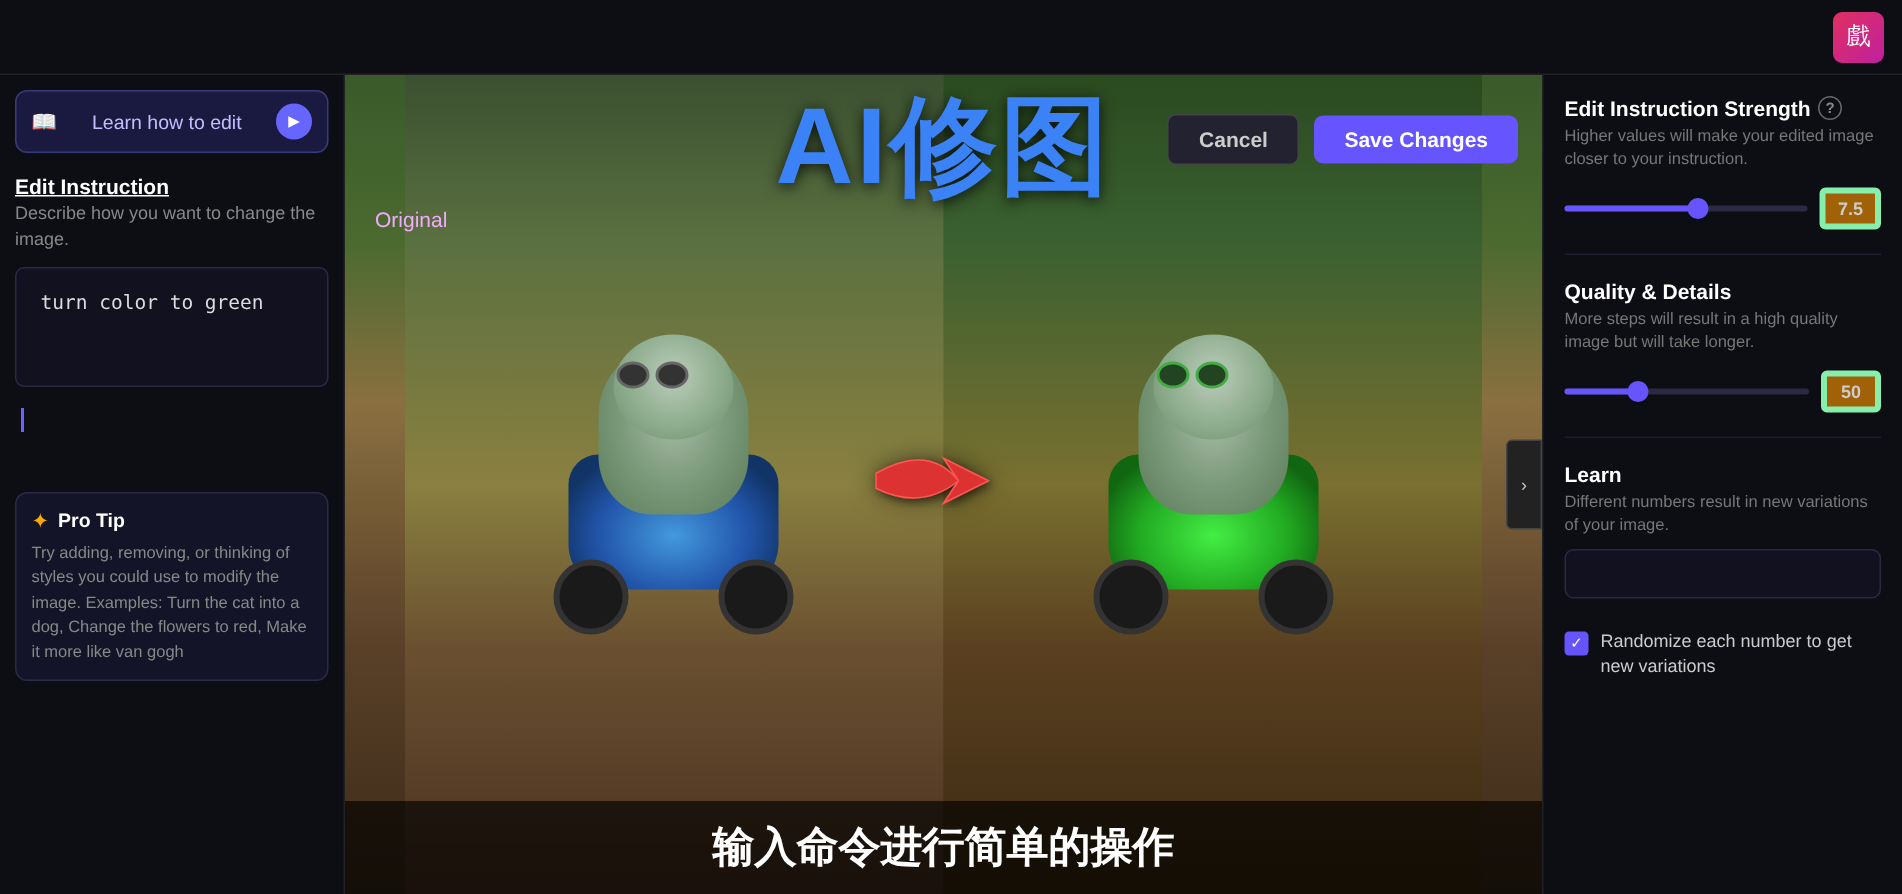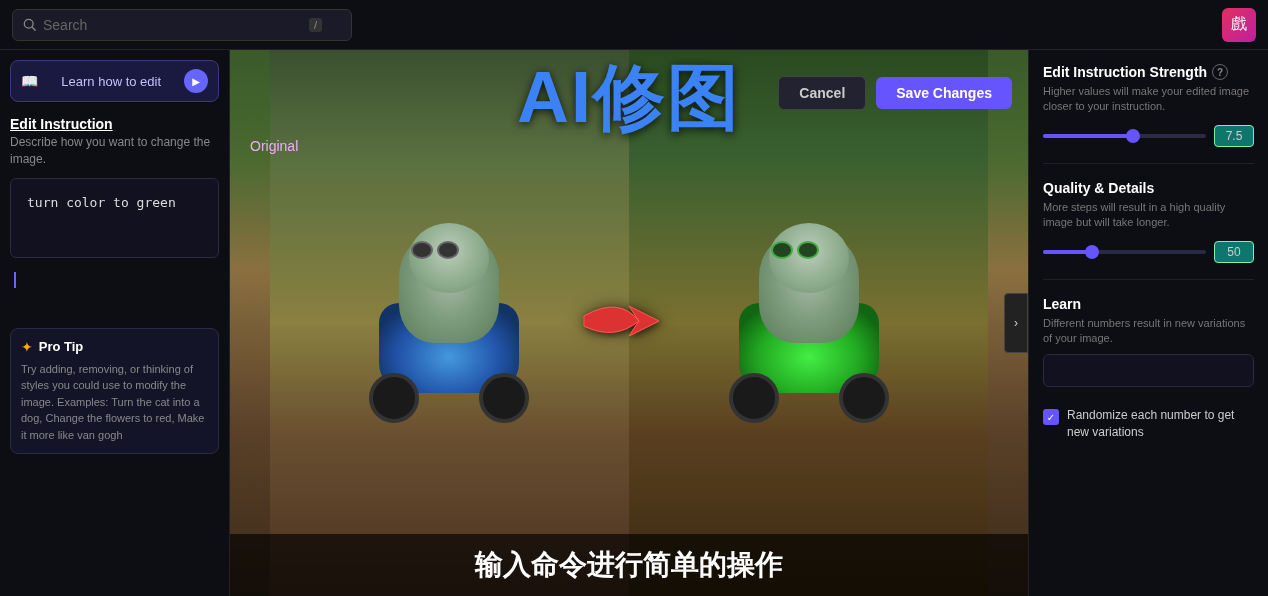--- a/index.html
+++ b/index.html
@@ -408,28 +408,29 @@
       width: 14px;
       height: 14px;
       border-radius: 50%;
       background: #6655ff;
       position: absolute;
       top: 50%;
       transform: translateY(-50%);
       cursor: pointer;
     }
     .slider-value {
-      background: #0f766e;
-      border: 1px solid #86efac;
+      background: #a16207;
+      border: 4px solid #86efac;
       border-radius: 4px;
       padding: 3px 8px;
       font-size: 12px;
       color: #ccc;
       min-width: 40px;
       text-align: center;
+      font-weight: bold;
     }
     .divider { border: none; border-top: 1px solid #1e1e30; }
     .seed-input {
       width: 100%;
       background: #111120;
       border: 1px solid #2a2a45;
       border-radius: 6px;
       padding: 8px 10px;
       color: #ddd;
       font-size: 13px;
@@ -454,28 +455,20 @@
       justify-content: center;
       font-size: 10px;
       color: #fff;
     }
     .checkbox-label { font-size: 12px; color: #ccc; line-height: 1.4; }
   </style>
 </head>
 <body>
 
 <nav class="topnav">
-  <div class="search-bar">
-    <svg class="search-icon-svg" width="14" height="14" viewBox="0 0 16 16" fill="#888">
-      <circle cx="6.5" cy="6.5" r="5" fill="none" stroke="#888" stroke-width="1.5"></circle>
-      <line x1="10.5" y1="10.5" x2="14" y2="14" stroke="#888" stroke-width="1.5" stroke-linecap="round"></line>
-    </svg>
-    <input type="text" placeholder="Search" style="">
-    <span class="search-slash">/</span>
-  </div>
   <div class="nav-right">
     <div class="avatar">戲</div>
   </div>
 </nav>
 
 <div class="main-layout">
 
   <aside class="left-sidebar">
     <button class="learn-btn">
       <span class="learn-btn-icon">📖</span>

